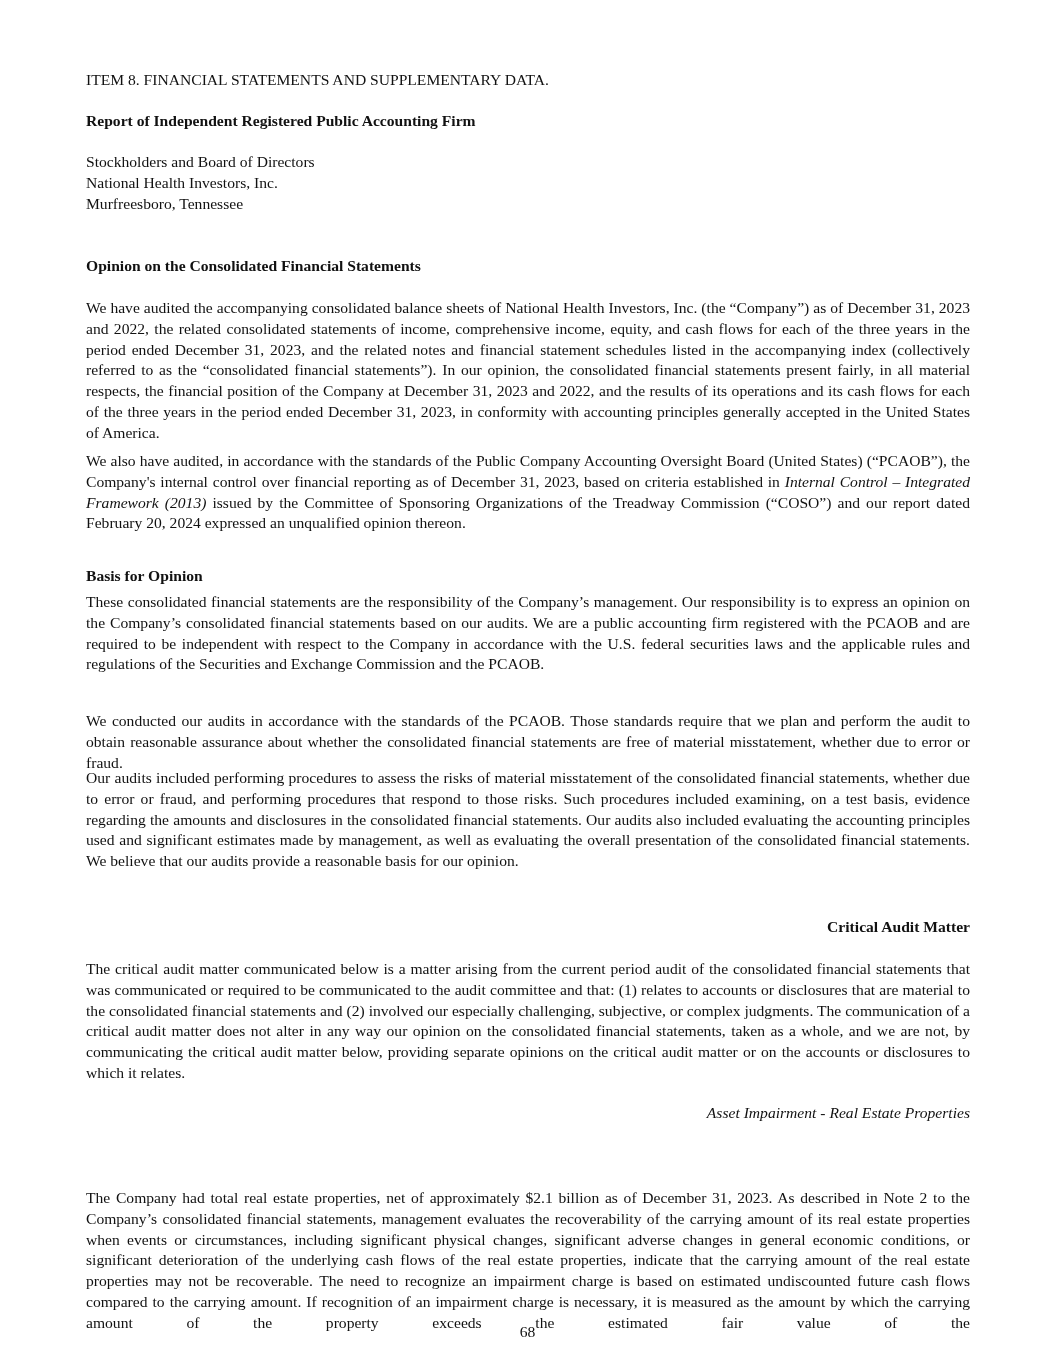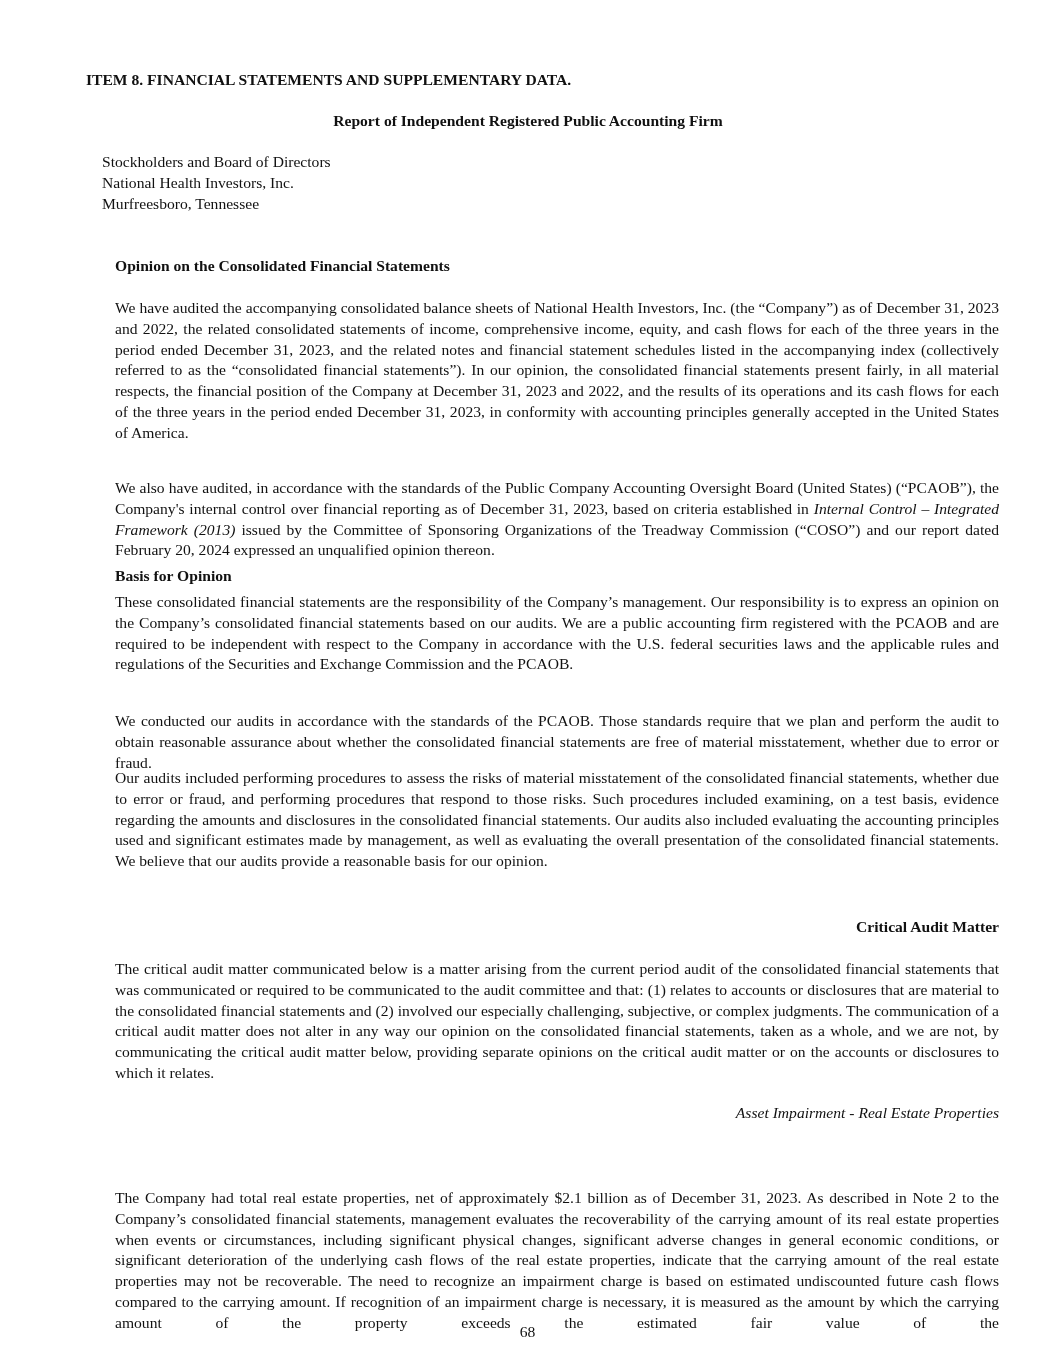--- a/index.html
+++ b/index.html
@@ -20,43 +20,41 @@
     .page {
       position: absolute;
       left: 86px;
       top: 0;
       width: 884px;
     }
     .item-title {
       position: absolute;
       top: 70px;
       left: 0;
-      font-weight: bold;
+      font-weight: normal;
       white-space: nowrap;
     }
     .report-title {
       position: absolute;
       top: 111px;
       left: 0;
       width: 884px;
-      text-align: center;
       font-weight: bold;
       white-space: nowrap;
     }
     .addressee {
       position: absolute;
       top: 152px;
-      left: 16px;
+      left: 0;
     }
     .addressee div { white-space: nowrap; }
     .block {
       position: absolute;
       left: 0;
       width: 884px;
-      margin-left: 29px;
     }
     .heading {
       font-weight: bold;
       white-space: nowrap;
     }
     .subheading {
       font-style: italic;
       white-space: nowrap;
     }
     p.para {
@@ -87,21 +85,21 @@
     <div>National Health Investors, Inc.</div>
     <div>Murfreesboro, Tennessee</div>
   </div>
 
   <div class="block heading" style="top:256px;">Opinion on the Consolidated Financial Statements</div>
 
   <div class="block" style="top:298px;">
     <p class="para">We have audited the accompanying consolidated balance sheets of National Health Investors, Inc. (the “Company”) as of December 31, 2023 and 2022, the related consolidated statements of income, comprehensive income, equity, and cash flows for each of the three years in the period ended December 31, 2023, and the related notes and financial statement schedules listed in the accompanying index (collectively referred to as the “consolidated financial statements”). In our opinion, the consolidated financial statements present fairly, in all material respects, the financial position of the Company at December 31, 2023 and 2022, and the results of its operations and its cash flows for each of the three years in the period ended December 31, 2023, in conformity with accounting principles generally accepted in the United States of America.</p>
   </div>
 
-  <div class="block" style="top:478px;">
+  <div class="block" style="top:451px;">
     <p class="para"><span>We also have audited, in accordance with the standards of the Public Company Accounting Oversight Board (United States) (“PCAOB”), the Company's internal control over financial reporting as of December 31, 2023, based on criteria established in </span><span class="ital">Internal Control – Integrated Framework (2013)</span><span> issued by the Committee of Sponsoring Organizations of the Treadway Commission (“COSO”) and our report dated February 20, 2024 expressed an unqualified opinion thereon.</span></p>
   </div>
 
   <div class="block heading" style="top:566px;">Basis for Opinion</div>
 
   <div class="block" style="top:592px;">
     <p class="para">These consolidated financial statements are the responsibility of the Company’s management. Our responsibility is to express an opinion on the Company’s consolidated financial statements based on our audits. We are a public accounting firm registered with the PCAOB and are required to be independent with respect to the Company in accordance with the U.S. federal securities laws and the applicable rules and regulations of the Securities and Exchange Commission and the PCAOB.</p>
   </div>
 
   <div class="block" style="top:711px;">

